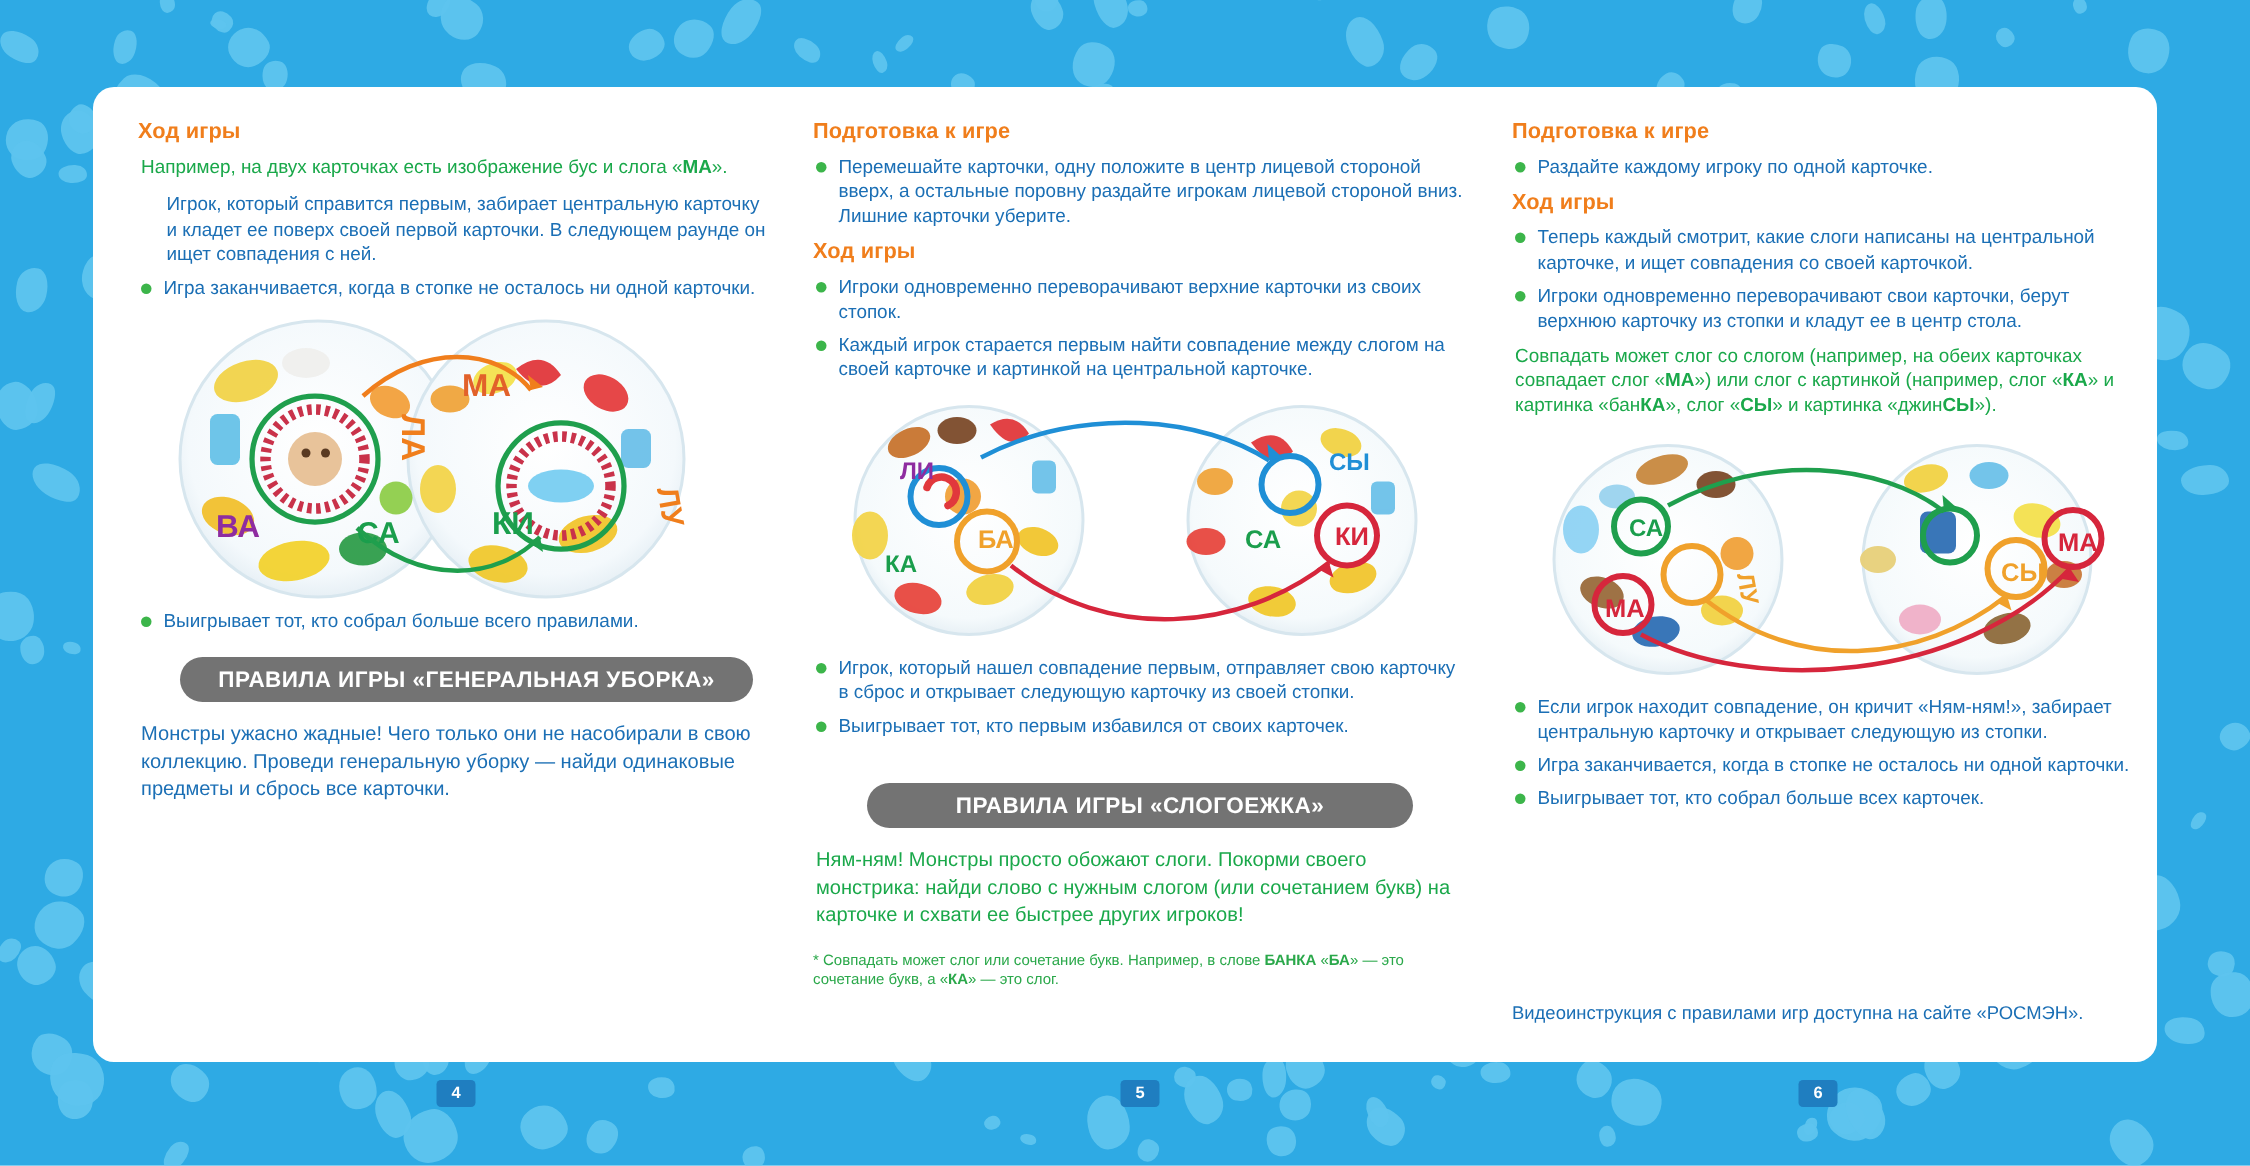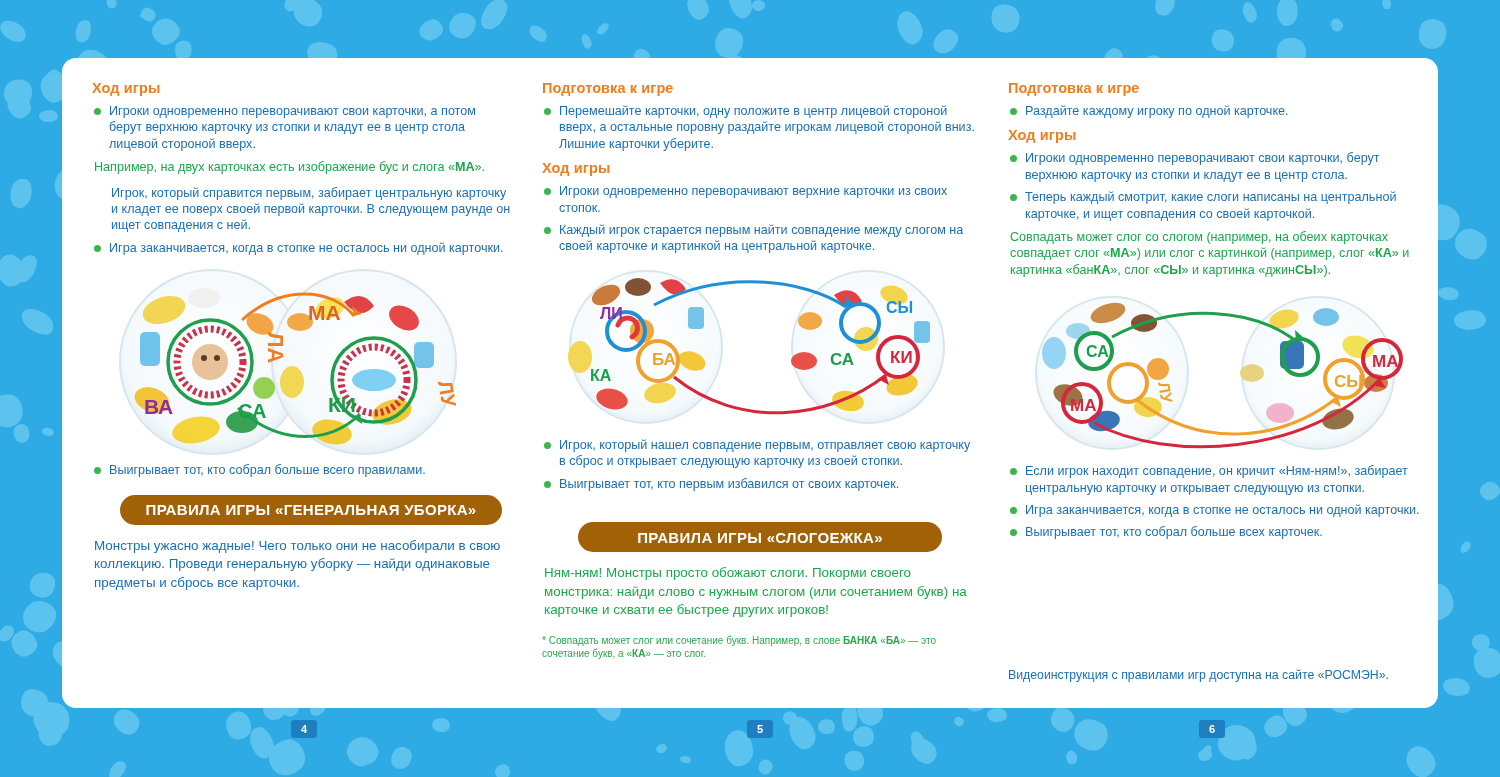--- a/index.html
+++ b/index.html
@@ -81,21 +81,21 @@
     color: #1b6fb5;
     font-size: 12.6px;
     line-height: 16.4px;
     margin: 6px 0 6px 19px;
   }
   b { font-weight: bold; }
 
   
   .banner {
     display: flex; align-items: center; justify-content: center;
-    background: #a16207;
+    background: #737373;
     color: #ffffff;
     font-weight: bold;
     font-size: 15px;
     letter-spacing: .3px;
     height: 30px;
     border-radius: 15px;
     margin: 16px 0 12px 0;
   }
   .banner.wide { margin-left: 28px; margin-right: 10px; }
   p.intro {
@@ -562,21 +562,20 @@
     <div class="bub" style="width: 11.2px; height: 11.3px; left: 1396px; top: 476px; transform: rotate(32deg);"></div>
     <div class="bub" style="width: 20.7px; height: 14.7px; left: 622px; top: 90px; transform: rotate(55deg);"></div>
     <div class="bub" style="width: 33.4px; height: 35.8px; left: 638px; top: 459px; transform: rotate(-44deg);"></div>
   </div>
 
 <div id="spread">
 
   <div class="col col-1">
     <h3 class="sec">Ход игры</h3>
     <ul class="blist">
-      <li>Игроки одновременно переворачивают свои карточки, а потом берут верхнюю карточку из стопки и кладут ее в центр стола лицевой стороной вверх.</li>
     </ul>
     <p class="note">
       Например, на двух карточках есть изображение бус и слога «<b>МА</b>».
     </p>
     <p class="plain">Игрок, который справится первым, забирает центральную карточку и кладет ее поверх своей первой карточки. В следующем раунде он ищет совпадения с ней.</p>
     <ul class="blist">
       <li>Игра заканчивается, когда в стопке не осталось ни одной карточки.</li>
     </ul>
 
     <div class="illus">
@@ -732,22 +731,22 @@
 
   <div class="divider"></div>
 
   <div class="col col-3">
     <h3 class="sec">Подготовка к игре</h3>
     <ul class="blist">
       <li>Раздайте каждому игроку по одной карточке.</li>
     </ul>
     <h3 class="sec">Ход игры</h3>
     <ul class="blist">
+      <li>Теперь каждый смотрит, какие слоги написаны на центральной карточке, и ищет совпадения со своей карточкой.</li>
       <li>Игроки одновременно переворачивают свои карточки, берут верхнюю карточку из стопки и кладут ее в центр стола.</li>
-      <li>Теперь каждый смотрит, какие слоги написаны на центральной карточке, и ищет совпадения со своей карточкой.</li>
     </ul>
     <p class="note">Совпадать может слог со слогом (например, на обеих карточках совпадает слог «<b>МА</b>») или слог с картинкой (например, слог «<b>КА</b>» и картинка «бан<b>КА</b>», слог «<b>СЫ</b>» и картинка «джин<b>СЫ</b>»).</p>
 
     <div class="illus">
       <svg width="420" height="176" viewBox="0 0 420 176">
         <defs>
           <radialGradient id="g3" cx="50%" cy="45%" r="60%">
             <stop offset="0%" stop-color="#ffffff"></stop>
             <stop offset="80%" stop-color="#f5fafc"></stop>
             <stop offset="100%" stop-color="#dfeaf1"></stop>

